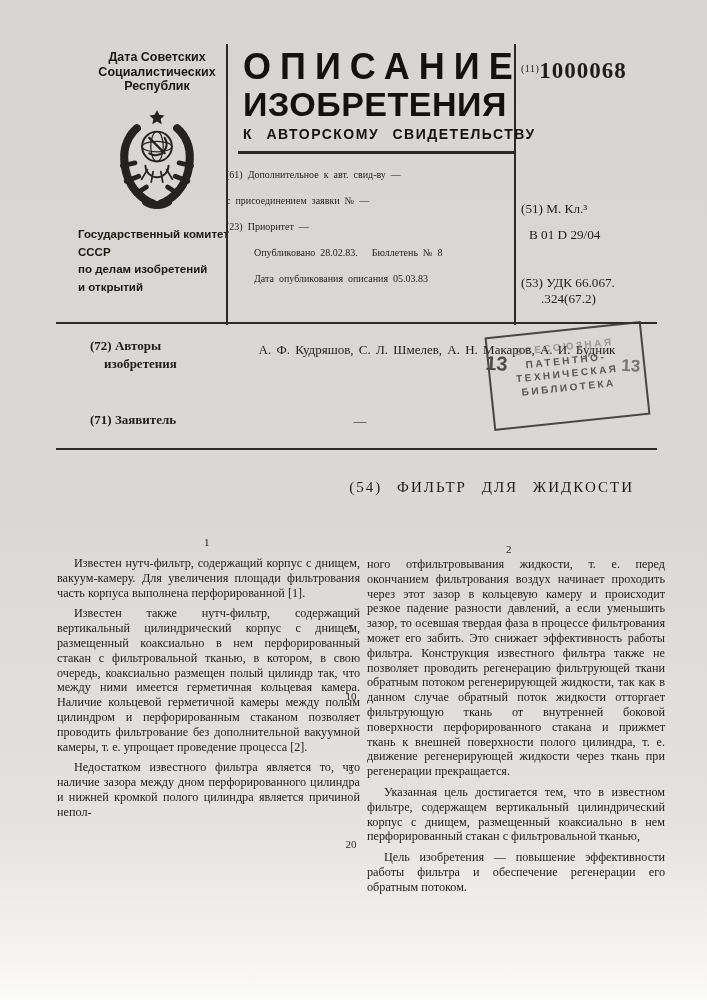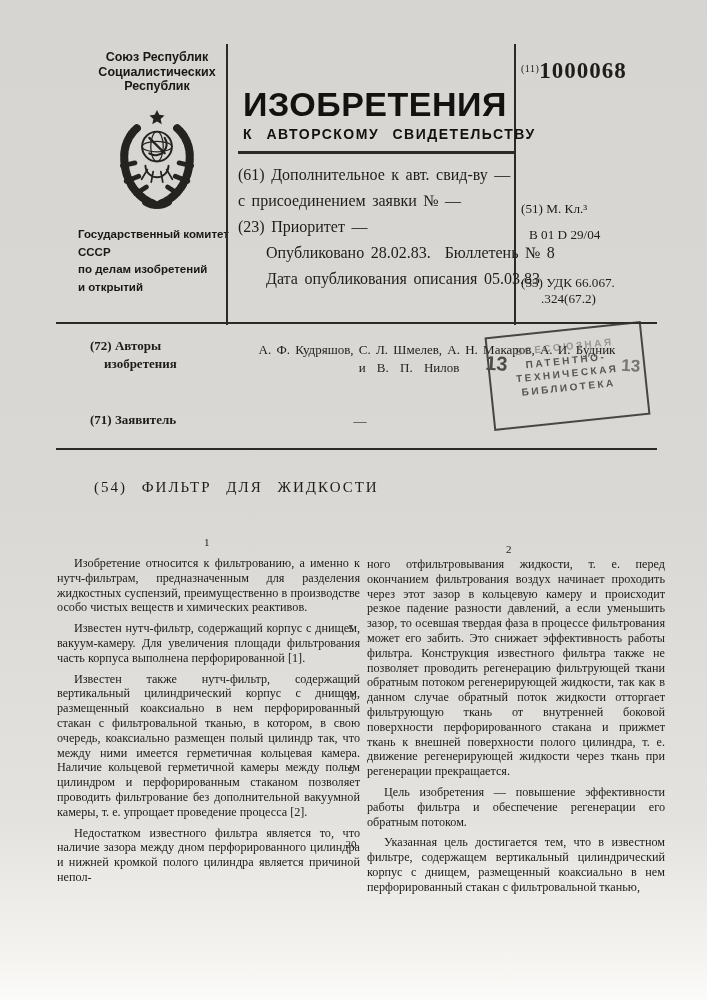--- a/index.html
+++ b/index.html
@@ -23,21 +23,21 @@
   .committee{position:absolute;left:78px;top:226px;width:158px;text-align:left;
     font-family:"Liberation Sans",sans-serif;font-weight:bold;font-size:11.5px;line-height:17.5px;color:#191813;}
   
   .t1{position:absolute;left:243px;top:49px;font-family:"Liberation Sans",sans-serif;
     font-weight:bold;font-size:36px;letter-spacing:9px;line-height:36px;color:#131210;white-space:nowrap;}
   .t2{position:absolute;left:243px;top:87px;font-family:"Liberation Sans",sans-serif;
     font-weight:bold;font-size:34px;letter-spacing:0.5px;line-height:34px;color:#131210;white-space:nowrap;}
   .t3{position:absolute;left:243px;top:126px;font-family:"Liberation Sans",sans-serif;
     font-weight:bold;font-size:14px;letter-spacing:1.5px;word-spacing:8px;color:#131210;white-space:nowrap;}
   
-  .biblio{position:absolute;left:238px;top:167px;width:274px;font-size:16px;line-height:16.5px;word-spacing:2.5px;}
+  .biblio{position:absolute;left:226px;top:167px;width:274px;font-size:10px;line-height:16.5px;word-spacing:2.5px;}
   .biblio .row{margin-bottom:9.5px;white-space:nowrap;}
   .biblio .ind{padding-left:28px;}
   .gap18{display:inline-block;width:18px;}
   .gap14{display:inline-block;width:14px;}
   
   .pubnum{position:absolute;left:521px;top:58px;white-space:nowrap;}
   .pubnum .small{font-size:10px;vertical-align:6px;letter-spacing:.5px;}
   .pubnum .big{font-size:23px;font-weight:bold;letter-spacing:1px;}
   .classif{position:absolute;left:521px;top:201px;width:150px;font-size:13.2px;line-height:16px;}
   .classif .mkl-val{margin:10px 0 0 8px;}
@@ -54,40 +54,40 @@
   
   .stamp{position:absolute;left:489px;top:329px;width:157px;height:94px;box-sizing:border-box;
     border:2.5px solid #34332f;transform:rotate(-6deg);padding-top:9px;opacity:.88;}
   .stamp .sline{text-align:center;font-family:"Liberation Sans",sans-serif;font-weight:bold;
     font-size:10px;letter-spacing:2.5px;line-height:13.5px;color:#45443f;}
   .stamp .faded{opacity:.5;}
   .stamp-13{position:absolute;font-family:"Liberation Sans",sans-serif;font-weight:bold;color:#3a3935;}
   .s13l{left:-4px;top:14px;font-size:20px;transform:rotate(9deg);}
   .s13r{right:3px;top:32px;font-size:17px;transform:rotate(9deg);opacity:.7;}
   
-  .title54{position:absolute;left:94px;top:479px;width:540px;text-align:left;
+  .title54{position:absolute;left:94px;top:479px;width:540px;text-align:right;
     font-size:15px;letter-spacing:2px;word-spacing:9px;white-space:nowrap;}
   .colnum{position:absolute;font-size:11px;}
   .c1{left:204px;top:536px;}
   .c2{left:506px;top:543px;}
   .bodycol{position:absolute;top:556px;font-size:12.2px;line-height:14.8px;text-align:justify;color:#21201c;}
   .col-left{left:57px;width:303px;}
   .col-right{left:367px;width:298px;top:557px;}
   .bodycol p{margin:0 0 6px 0;text-indent:17px;}
   .bodycol p.noind{text-indent:0;}
   .gutter-num{position:absolute;left:341px;width:20px;text-align:center;font-size:11px;color:#2b2a27;}
   .g5{top:622px;}.g10{top:690px;}.g15{top:764px;}.g20{top:838px;}
 </style>
 </head>
 <body>
 
 <div class="page">
 
   <div class="union">
-    <div>Союз Республик</div>
+    <div>Дата Советских</div>
     <div>Социалистических</div>
     <div>Республик</div>
   </div>
 
   <svg class="emblem" width="100" height="104" viewBox="0 0 104 108">
     <g fill="none" stroke="#24231f" stroke-linecap="round">
       <path d="M52 2 l2.4 5 5.4 .6 -4 3.8 1.1 5.4 -4.9 -2.8 -4.9 2.8 1.1 -5.4 -4 -3.8 5.4 -.6 z" fill="#24231f" stroke="none"></path>
       <path d="M49 100 C29 92 17 73 18 48 C18.5 38 23 28 31 21" stroke-width="8.5" stroke-dasharray="4.5 2.5"></path>
       <path d="M55 100 C75 92 87 73 86 48 C85.5 38 81 28 73 21" stroke-width="8.5" stroke-dasharray="4.5 2.5"></path>
       <path d="M16 60 l13 -3" stroke-width="5"></path>
@@ -110,20 +110,21 @@
   <div class="committee">
     <div>Государственный комитет</div>
     <div>СССР</div>
     <div>по делам изобретений</div>
     <div>и открытий</div>
   </div>
 
   <div class="vrule v1"></div>
   <div class="vrule v2"></div>
 
+  <div class="t1">ОПИСАНИЕ</div>
   <div class="t2">ИЗОБРЕТЕНИЯ</div>
   <div class="t3">К АВТОРСКОМУ СВИДЕТЕЛЬСТВУ</div>
   <div class="hrule r-subtitle"></div>
 
   <div class="biblio">
     <div class="row">(61) Дополнительное к авт. свид-ву —</div>
     <div class="row">с присоединением заявки № —</div>
     <div class="row">(23) Приоритет —</div>
     <div class="row ind"><span>Опубликовано 28.02.83.</span><span class="gap14"></span><span>Бюллетень № 8</span></div>
     <div class="row ind">Дата опубликования описания 05.03.83</div>
@@ -141,21 +142,20 @@
   </div>
 
   <div class="hrule full1"></div>
 
   <div class="authors-label">
     <div>(72) Авторы</div>
     <div class="l2">изобретения</div>
   </div>
   <div class="names">
     <div>А. Ф. Кудряшов, С. Л. Шмелев, А. Н. Макаров, А. И. Будник</div>
-    <div class="n2">и В. П. Нилов</div>
   </div>
 
   <div class="stamp">
     <div class="sline faded">ВСЕСОЮЗНАЯ</div>
     <div class="sline">ПАТЕНТНО-</div>
     <div class="sline">ТЕХНИЧЕСКАЯ</div>
     <div class="sline">БИБЛИОТЕКА</div>
     <div class="stamp-13 s13l">13</div>
     <div class="stamp-13 s13r">13</div>
   </div>
@@ -164,29 +164,28 @@
   <div class="applicant-value">—</div>
 
   <div class="hrule full2"></div>
 
   <div class="title54">(54) ФИЛЬТР ДЛЯ ЖИДКОСТИ</div>
 
   <div class="colnum c1">1</div>
   <div class="colnum c2">2</div>
 
   <div class="bodycol col-left">
-    <p>Изобретение относится к фильтрованию, а именно к нутч-фильтрам, предназначенным для разделения жидкостных суспензий, преимущественно в производстве особо чистых веществ и химических реактивов.</p>
     <p>Известен нутч-фильтр, содержащий корпус с днищем, вакуум-камеру. Для увеличения площади фильтрования часть корпуса выполнена перфорированной [1].</p>
     <p>Известен также нутч-фильтр, содержащий вертикальный цилиндрический корпус с днищем, размещенный коаксиально в нем перфорированный стакан с фильтровальной тканью, в котором, в свою очередь, коаксиально размещен полый цилиндр так, что между ними имеется герметичная кольцевая камера. Наличие кольцевой герметичной камеры между полым цилиндром и перфорированным стаканом позволяет проводить фильтрование без дополнительной вакуумной камеры, т. е. упрощает проведение процесса [2].</p>
     <p>Недостатком известного фильтра является то, что наличие зазора между дном перфорированного цилиндра и нижней кромкой полого цилиндра является причиной непол-</p>
   </div>
   <div class="bodycol col-right">
     <p class="noind">ного отфильтровывания жидкости, т. е. перед окончанием фильтрования воздух начинает проходить через этот зазор в кольцевую камеру и происходит резкое падение разности давлений, а если уменьшить зазор, то осевшая твердая фаза в процессе фильтрования может его забить. Это снижает эффективность работы фильтра. Конструкция известного фильтра также не позволяет проводить регенерацию фильтрующей ткани обратным потоком регенерирующей жидкости, так как в данном случае обратный поток жидкости отторгает фильтрующую ткань от внутренней боковой поверхности перфорированного стакана и прижмет ткань к внешней поверхности полого цилиндра, т. е. движение регенерирующей жидкости через ткань при регенерации прекращается.</p>
+    <p>Указанная цель достигается тем, что в известном фильтре, содержащем вертикальный цилиндрический корпус с днищем, размещенный коаксиально в нем перфорированный стакан с фильтровальной тканью,</p>
     <p>Цель изобретения — повышение эффективности работы фильтра и обеспечение регенерации его обратным потоком.</p>
-    <p>Указанная цель достигается тем, что в известном фильтре, содержащем вертикальный цилиндрический корпус с днищем, размещенный коаксиально в нем перфорированный стакан с фильтровальной тканью,</p>
   </div>
 
   <div class="gutter-num g5">5</div>
   <div class="gutter-num g10">10</div>
   <div class="gutter-num g15">5</div>
   <div class="gutter-num g20">20</div>
 
 </div>
 
 </body></html>

